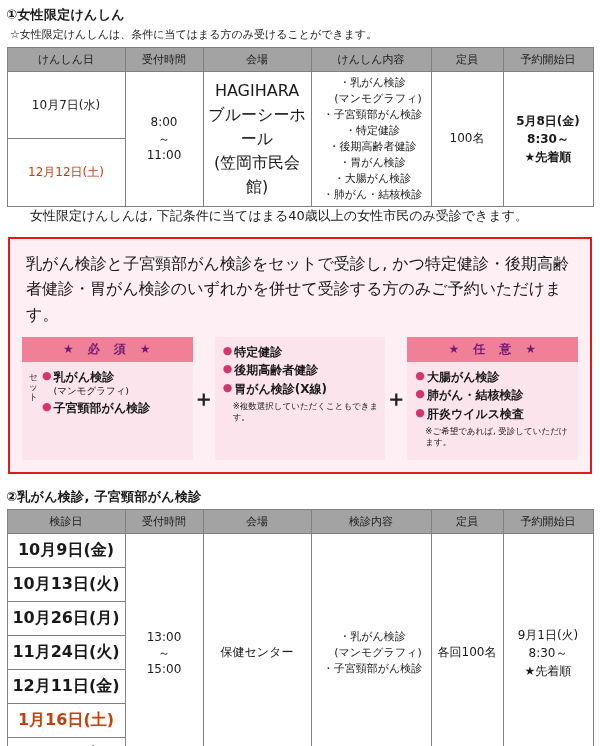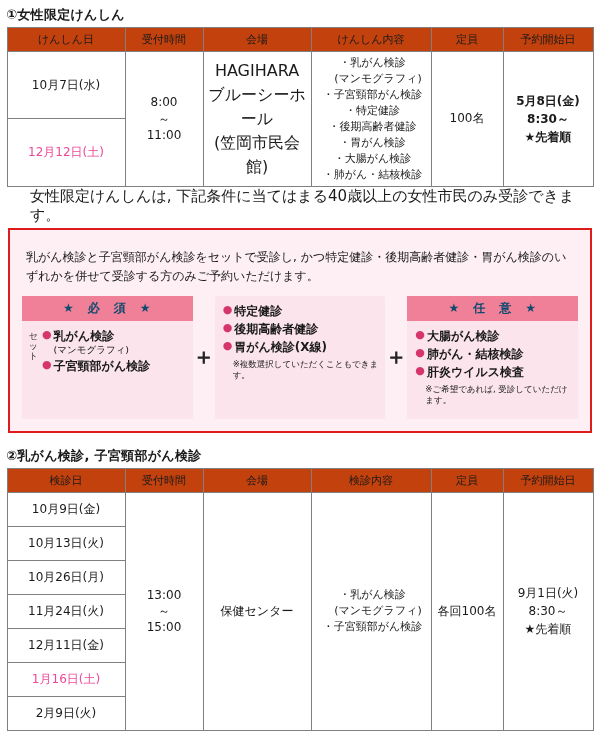--- a/index.html
+++ b/index.html
@@ -39,80 +39,80 @@
     background: #fff;
   }
   table.grid th, table.grid td {
     border: 1px solid #808080;
     padding: 3px 4px;
     font-size: 11px;
     vertical-align: middle;
     text-align: center;
   }
   table.grid thead th {
-    background: #c2410c;
+    background: #a3a3a3;
     font-weight: normal;
     padding: 4px 2px;
     font-size: 11px;
   }
   .cell-left {
     text-align: left;
     padding-left: 7px !important;
     line-height: 1.45;
   }
-  .saturday { color: #ec4899; }
+  .saturday { color: #c2410c; }
 
   
   #table1 { width: 586px; }
   #table1 .date-cell { height: 58px; font-size: 12px; }
   #table1 .time-cell { font-size: 12px; line-height: 1.35; }
   #table1 .venue-cell { font-size: 16px; line-height: 1.5; }
   #table1 .cap-cell { font-size: 12px; }
   #table1 .start-cell { font-size: 12px; line-height: 1.5; }
 
   
   .cond-head {
     font-size: 11.5px;
     margin: 14px 0 6px 4px;
   }
   .cond-sub {
-    font-size: 15px;
-    margin: 0 0 3px 30px;
+    font-size: 13px;
+    margin: 0 0 12px 30px;
   }
   .cond-box {
     position: relative;
     margin: 0 8px 0 8px;
     border: 2px solid #e01b1b;
     background: #fdeff4;
     padding: 10px 12px 12px 12px;
     box-sizing: border-box;
   }
   .cond-text {
-    font-size: 12px;
+    font-size: 16px;
     line-height: 1.6;
-    margin: 8px 2px 10px 4px;
+    margin: 2px 2px 10px 4px;
   }
   .cols {
     display: flex;
     align-items: stretch;
     justify-content: space-between;
   }
   .col {
     background: #fbe4ec;
     border-radius: 2px;
     box-sizing: border-box;
     position: relative;
     padding: 0;
   }
   .col.c1 { width: 178px; }
   .col.c2 { width: 178px; }
   .col.c3 { width: 178px; }
   .col-head {
     background: #f08098;
-    color: #0c4a6e;
+    color: #701a75;
     font-weight: bold;
     font-size: 12px;
     text-align: center;
     padding: 4px 0;
     letter-spacing: 1px;
   }
   .col-body {
     padding: 7px 6px 7px 8px;
     min-height: 84px;
   }
@@ -160,33 +160,34 @@
     width: 12px;
     font-size: 9px;
     line-height: 1.1;
     text-align: right;
     color: #333;
   }
   .c1 .col-body { padding-left: 20px; }
 
   
   #table2 { width: 586px; }
-  #table2 td.d { height: 27px; font-size: 12px; }
+  #table2 td.d { height: 27px; font-size: 16px; font-weight: bold; }
   #table2 .time-cell { font-size: 12px; line-height: 1.35; }
   #table2 .venue-cell { font-size: 12px; }
   #table2 .cap-cell { font-size: 12px; }
   #table2 .start-cell { font-size: 12px; line-height: 1.5; }
   .sec2-title { margin-top: 14px; }
 </style>
 </head>
 <body>
 
 <div class="page">
 
   <div class="section-title">①女性限定けんしん</div>
+  <div class="note-line">☆女性限定けんしんは、条件に当てはまる方のみ受けることができます。</div>
 
   <table class="grid" id="table1">
     <colgroup>
       <col style="width:118px">
       <col style="width:78px">
       <col style="width:108px">
       <col style="width:120px">
       <col style="width:72px">
       <col style="width:90px">
     </colgroup>

